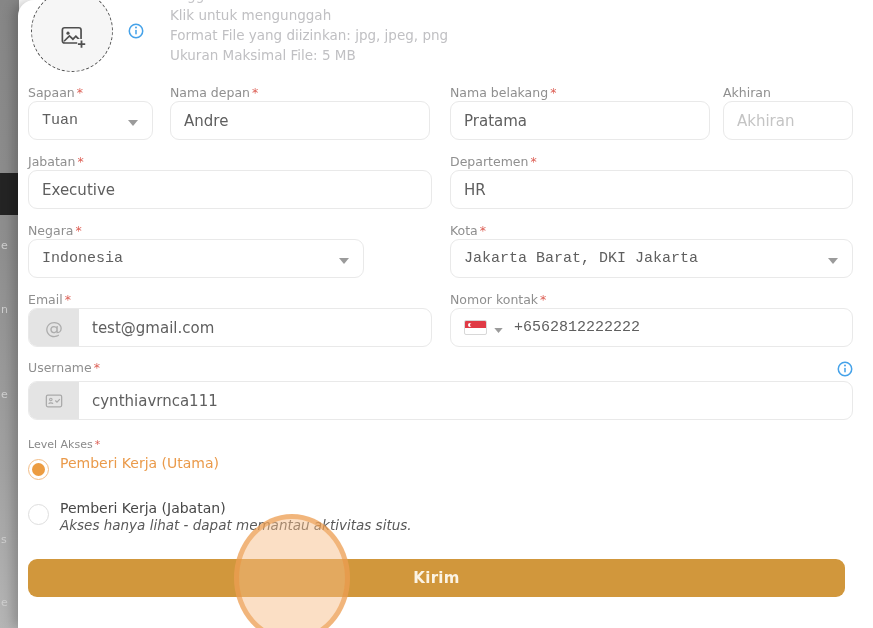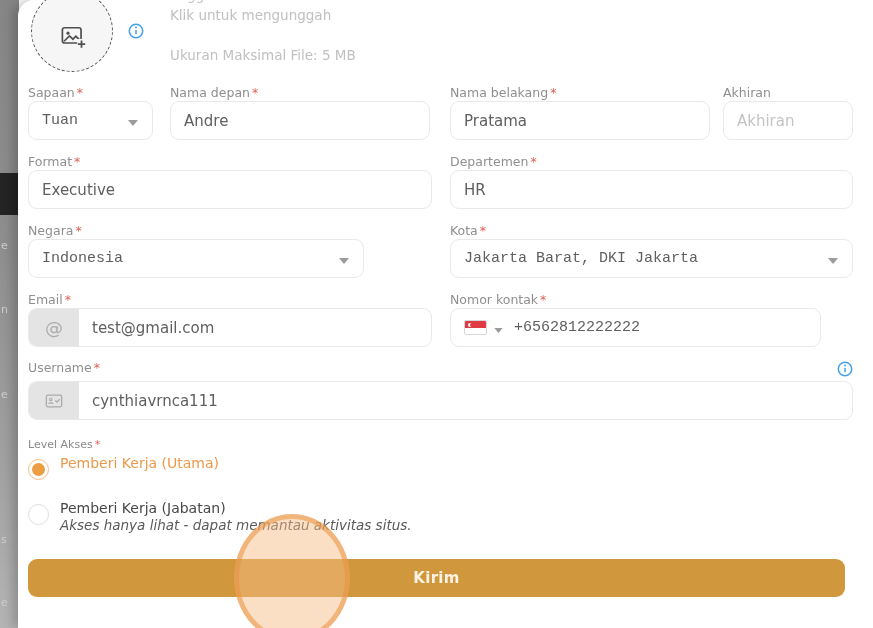--- a/index.html
+++ b/index.html
@@ -95,20 +95,21 @@
   </div>
   <span class="info" style="left:128px; top:23px">
     <svg width="16" height="16" viewBox="0 0 20 20">
       <circle cx="10" cy="10" r="8.4" fill="none" stroke="#45a2e9" stroke-width="1.9"></circle>
       <rect x="9.05" y="8.3" width="1.9" height="6.2" rx="0.95" fill="#45a2e9"></rect>
       <circle cx="10" cy="5.6" r="1.2" fill="#45a2e9"></circle>
     </svg>
   </span>
   <span class="clipped-top">unggah</span>
   <span class="hint" style="top:7px">Klik untuk mengunggah</span>
+  <span class="hint" style="top:27px">Format File yang diizinkan: jpg, jpeg, png</span>
   <span class="hint" style="top:47px">Ukuran Maksimal File: 5 MB</span>
 
   <span class="lbl" style="left:28px; top:85px">
     <span>Sapaan</span><span class="ast">*</span>
   </span>
   <div class="box" style="left:28px; top:101px; width:125px">
     <span class="selval">Tuan</span>
     <span class="caret">
       <svg width="10" height="6" viewBox="0 0 10 6">
           <path d="M0 0 H10 L5 6 Z" fill="#9b9b9b"></path>
@@ -131,21 +132,21 @@
   </div>
 
   <span class="lbl" style="left:723px; top:85px">
     <span>Akhiran</span>
   </span>
   <div class="box" style="left:723px; top:101px; width:130px">
     <input placeholder="Akhiran" style="">
   </div>
 
   <span class="lbl" style="left:28px; top:154px">
-    <span>Format</span><span class="ast">*</span>
+    <span>Jabatan</span><span class="ast">*</span>
   </span>
   <div class="box" style="left:28px; top:170px; width:404px">
     <input value="Executive" style="">
   </div>
 
   <span class="lbl" style="left:450px; top:154px">
     <span>Departemen</span><span class="ast">*</span>
   </span>
   <div class="box" style="left:450px; top:170px; width:403px">
     <input value="HR" style="">
@@ -181,21 +182,21 @@
   <div class="box" style="left:28px; top:308px; width:404px">
     <span class="prefix">
       <span class="at-glyph">@</span>
     </span>
     <input value="test@gmail.com" style="">
   </div>
 
   <span class="lbl" style="left:450px; top:292px">
     <span>Nomor kontak</span><span class="ast">*</span>
   </span>
-  <div class="box" style="left:450px; top:308px; width:371px">
+  <div class="box" style="left:450px; top:308px; width:403px">
     <span class="flag">
       <span class="top"></span>
         <span class="cres"></span>
         <span class="cres2"></span>
     </span>
     <span style="margin-left:7px">
       <svg width="9" height="5" viewBox="0 0 10 6">
           <path d="M0 0 H10 L5 6 Z" fill="#9b9b9b"></path>
         </svg>
     </span>

